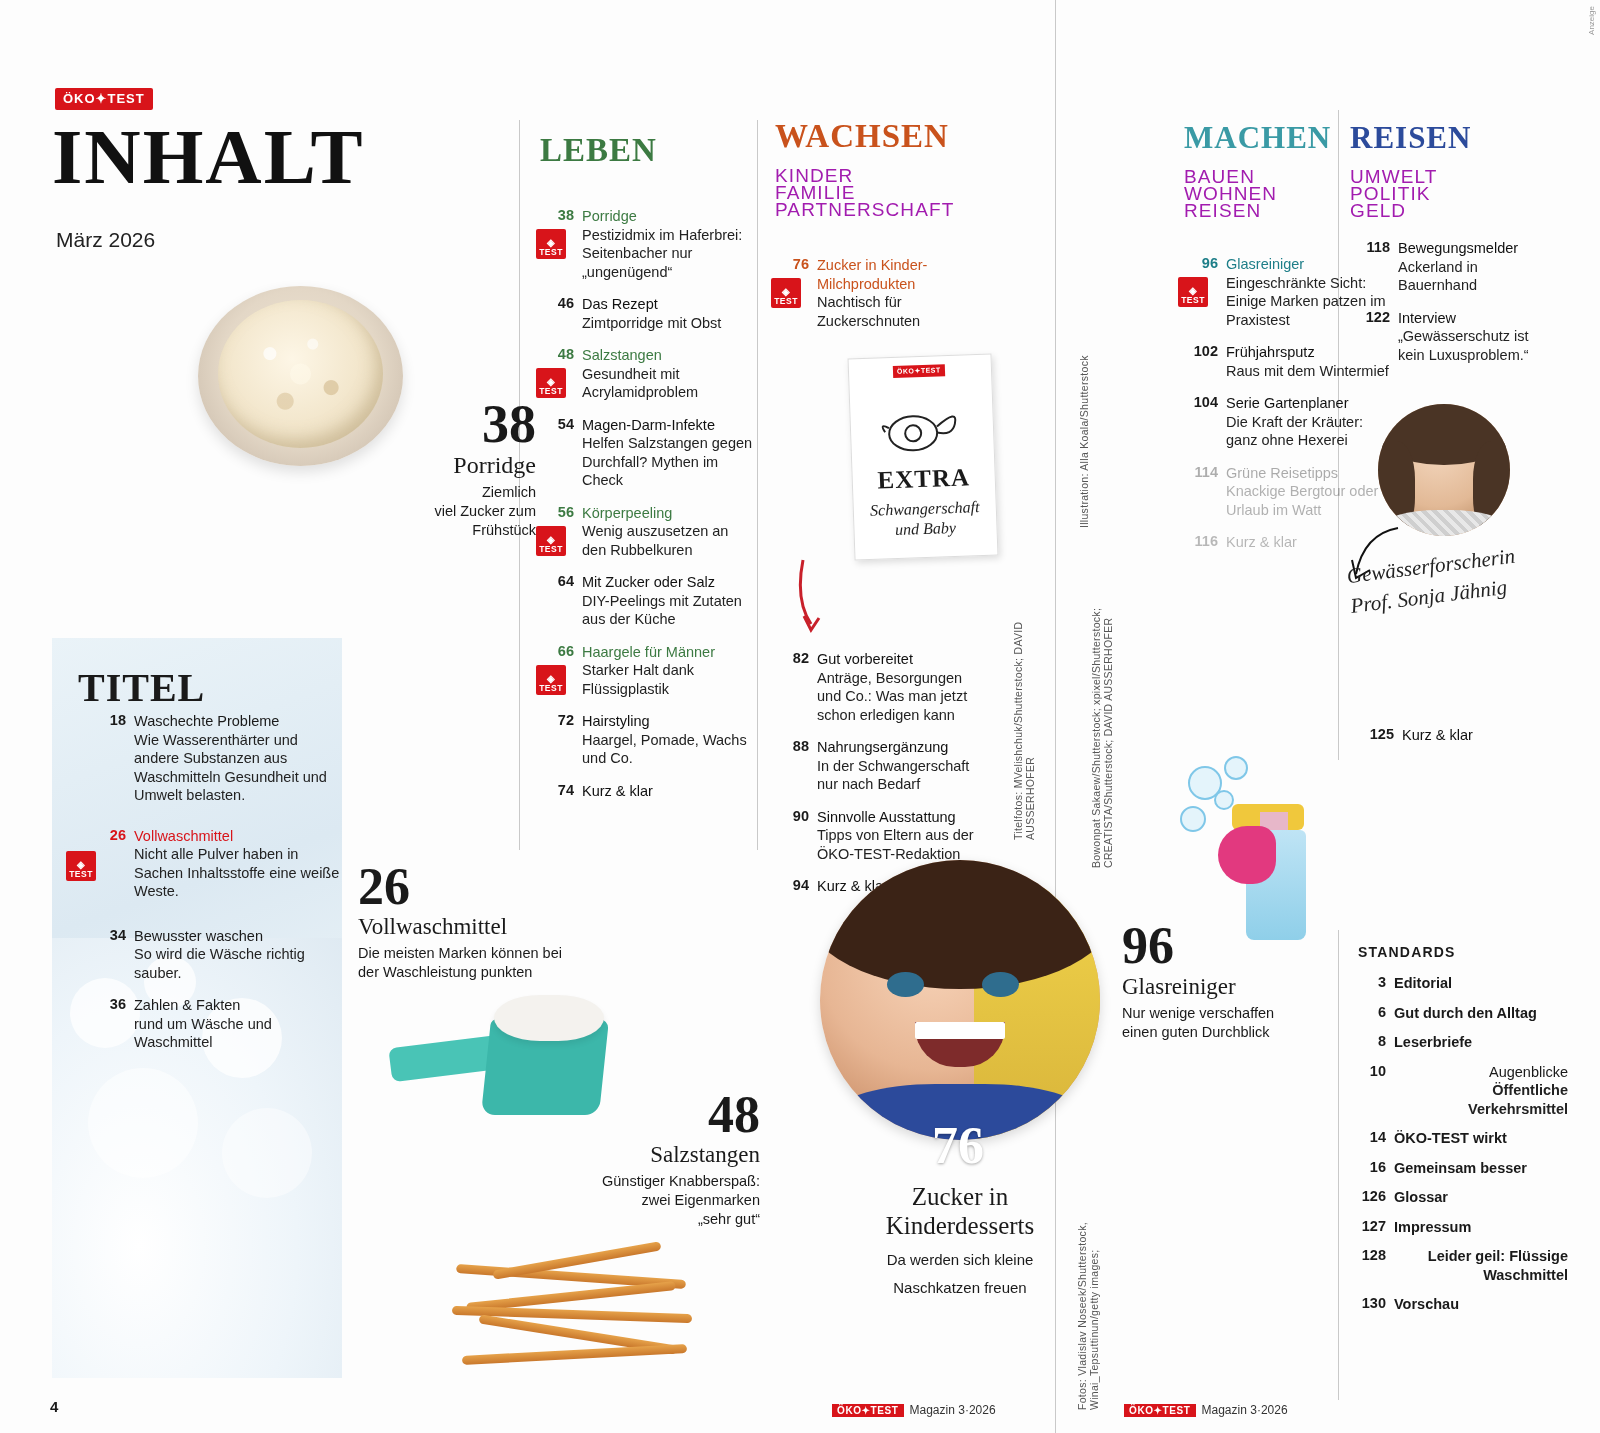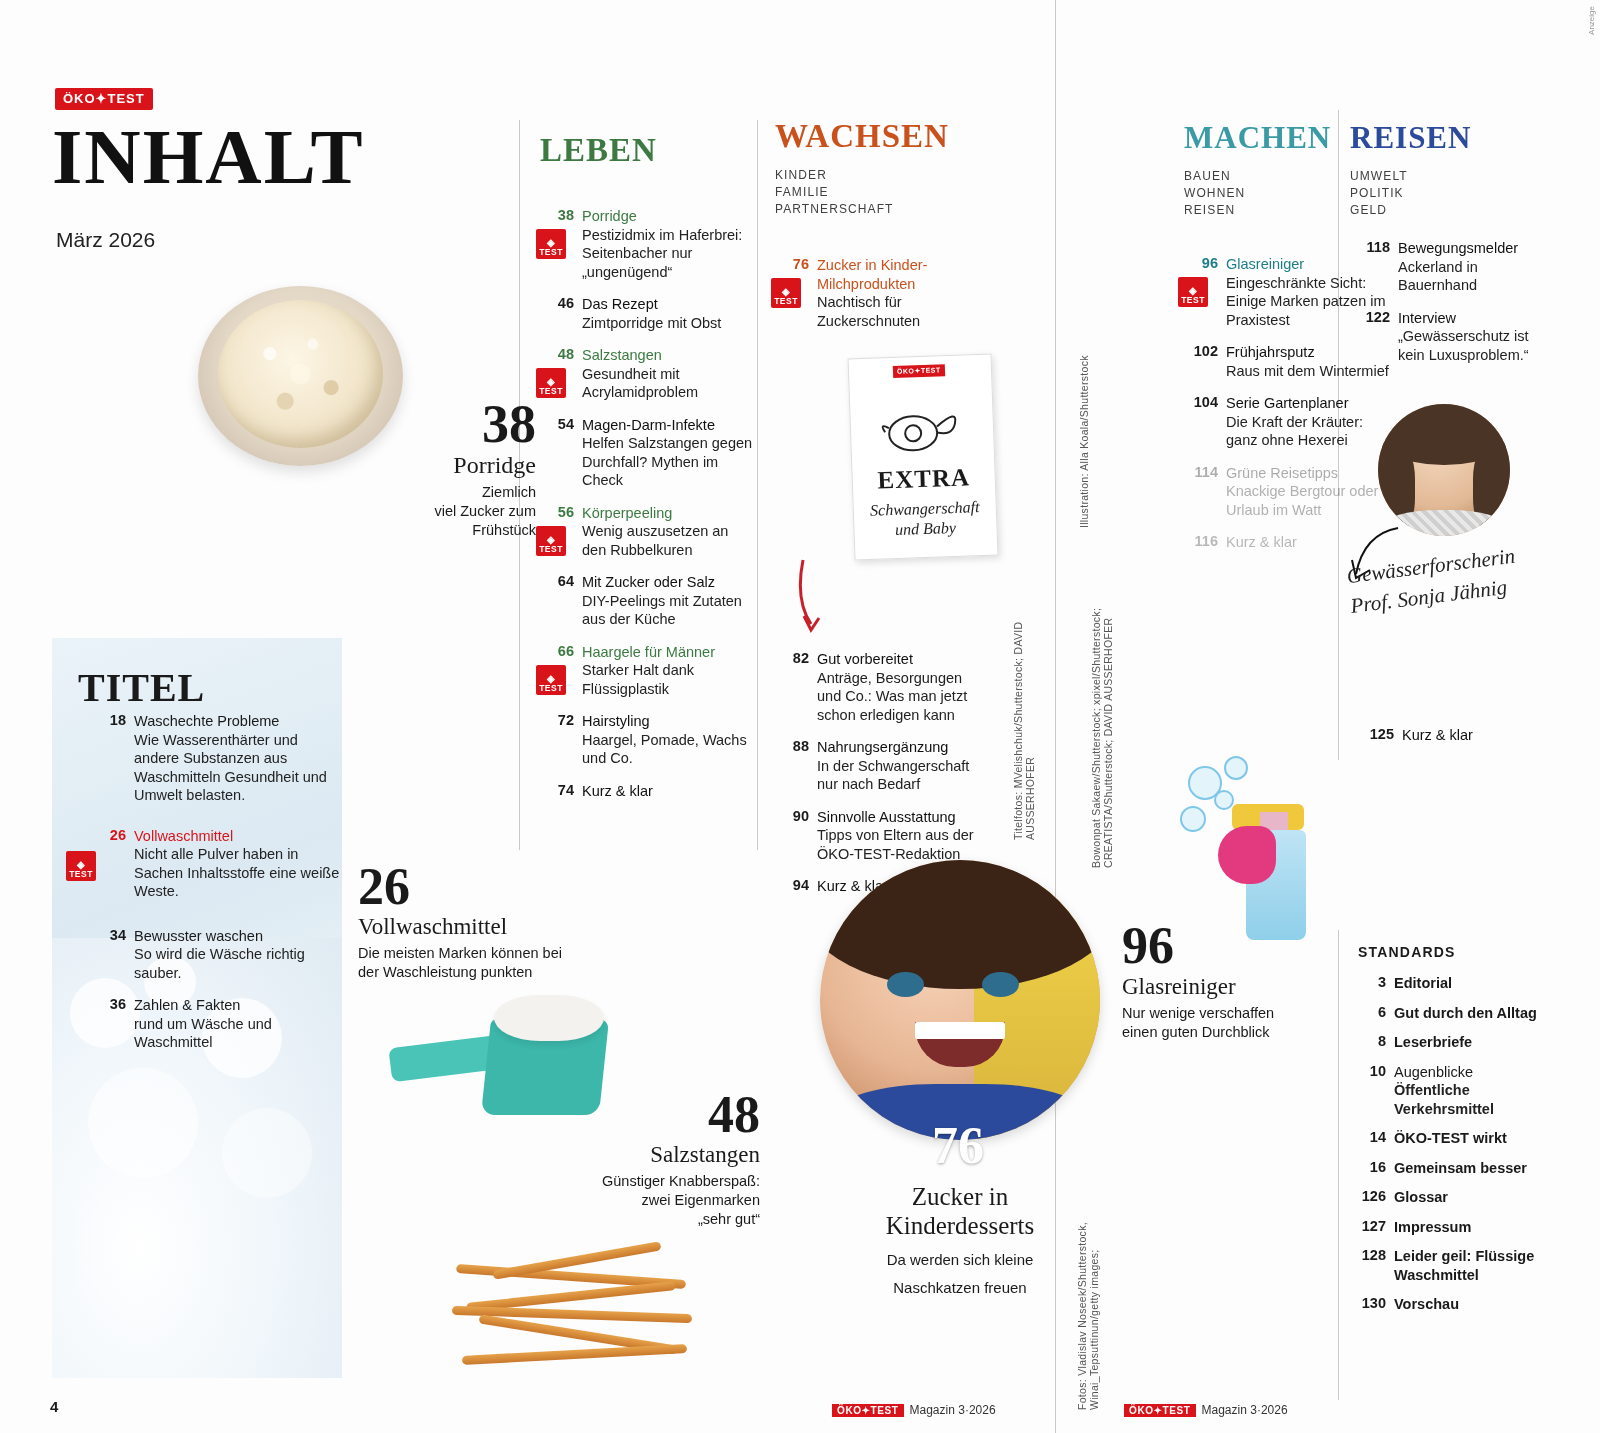--- a/index.html
+++ b/index.html
@@ -8,21 +8,21 @@
     background:#ffffff;
     font-family:"Liberation Sans", sans-serif;
     color:#1a1a1a;
     position:relative;
     overflow:hidden;
   }
   .page{position:absolute;inset:0;background:#fdfdfd;}
 
   
   .sec-head{font-family:"Liberation Serif", serif;font-weight:bold;letter-spacing:1px;}
-  .small-caps{font-size:12px;letter-spacing:1.1px;color:#404040;line-height:17px;}
+  .small-caps{font-size:19px;letter-spacing:1.1px;color:#a21caf;line-height:17px;}
   .entry{display:flex;gap:8px;margin-bottom:14px;}
   .entry .pg{width:34px;text-align:right;font-weight:bold;font-size:14.5px;flex:none;color:#1a1a1a;}
   .entry .bdy{font-size:14.5px;line-height:18.5px;}
   .entry .bdy .t{font-weight:normal;display:block;}
   .entry .bdy .d{display:block;color:#222;}
 
   
   .testbadge{
     position:absolute;left:-2px;width:30px;height:30px;background:#d8141a;color:#fff;
     border-radius:2px;font-size:8.5px;font-weight:bold;letter-spacing:.5px;
@@ -186,21 +186,21 @@
     font-family:"Liberation Serif", serif;font-style:italic;font-size:21px;line-height:30px;color:#222;
     transform:rotate(-7deg);
   }
   .arrow-hook{position:absolute;left:1338px;top:520px;width:70px;height:70px;}
 
   
   .standards{position:absolute;left:1358px;top:944px;width:210px;}
   .standards .sh{font-size:14px;font-weight:bold;letter-spacing:1.2px;margin-bottom:14px;}
   .standards .entry .pg{width:28px;}
   .standards .entry{margin-bottom:11px;}
-  .standards .entry .bdy{font-weight:bold;}
+  .standards .entry .bdy{font-weight:bold;text-align:right;}
 
   
   .pageno{position:absolute;left:50px;bottom:18px;font-size:15px;font-weight:bold;}
   .foot{position:absolute;bottom:16px;font-size:12px;color:#333;}
   .foot .lg{background:#d8141a;color:#fff;font-weight:bold;padding:1px 5px;font-size:10px;letter-spacing:.6px;margin-right:6px;}
 
   .red-arrow{position:absolute;left:795px;top:556px;width:60px;height:80px;}
 </style>
 </head>
 <body>

